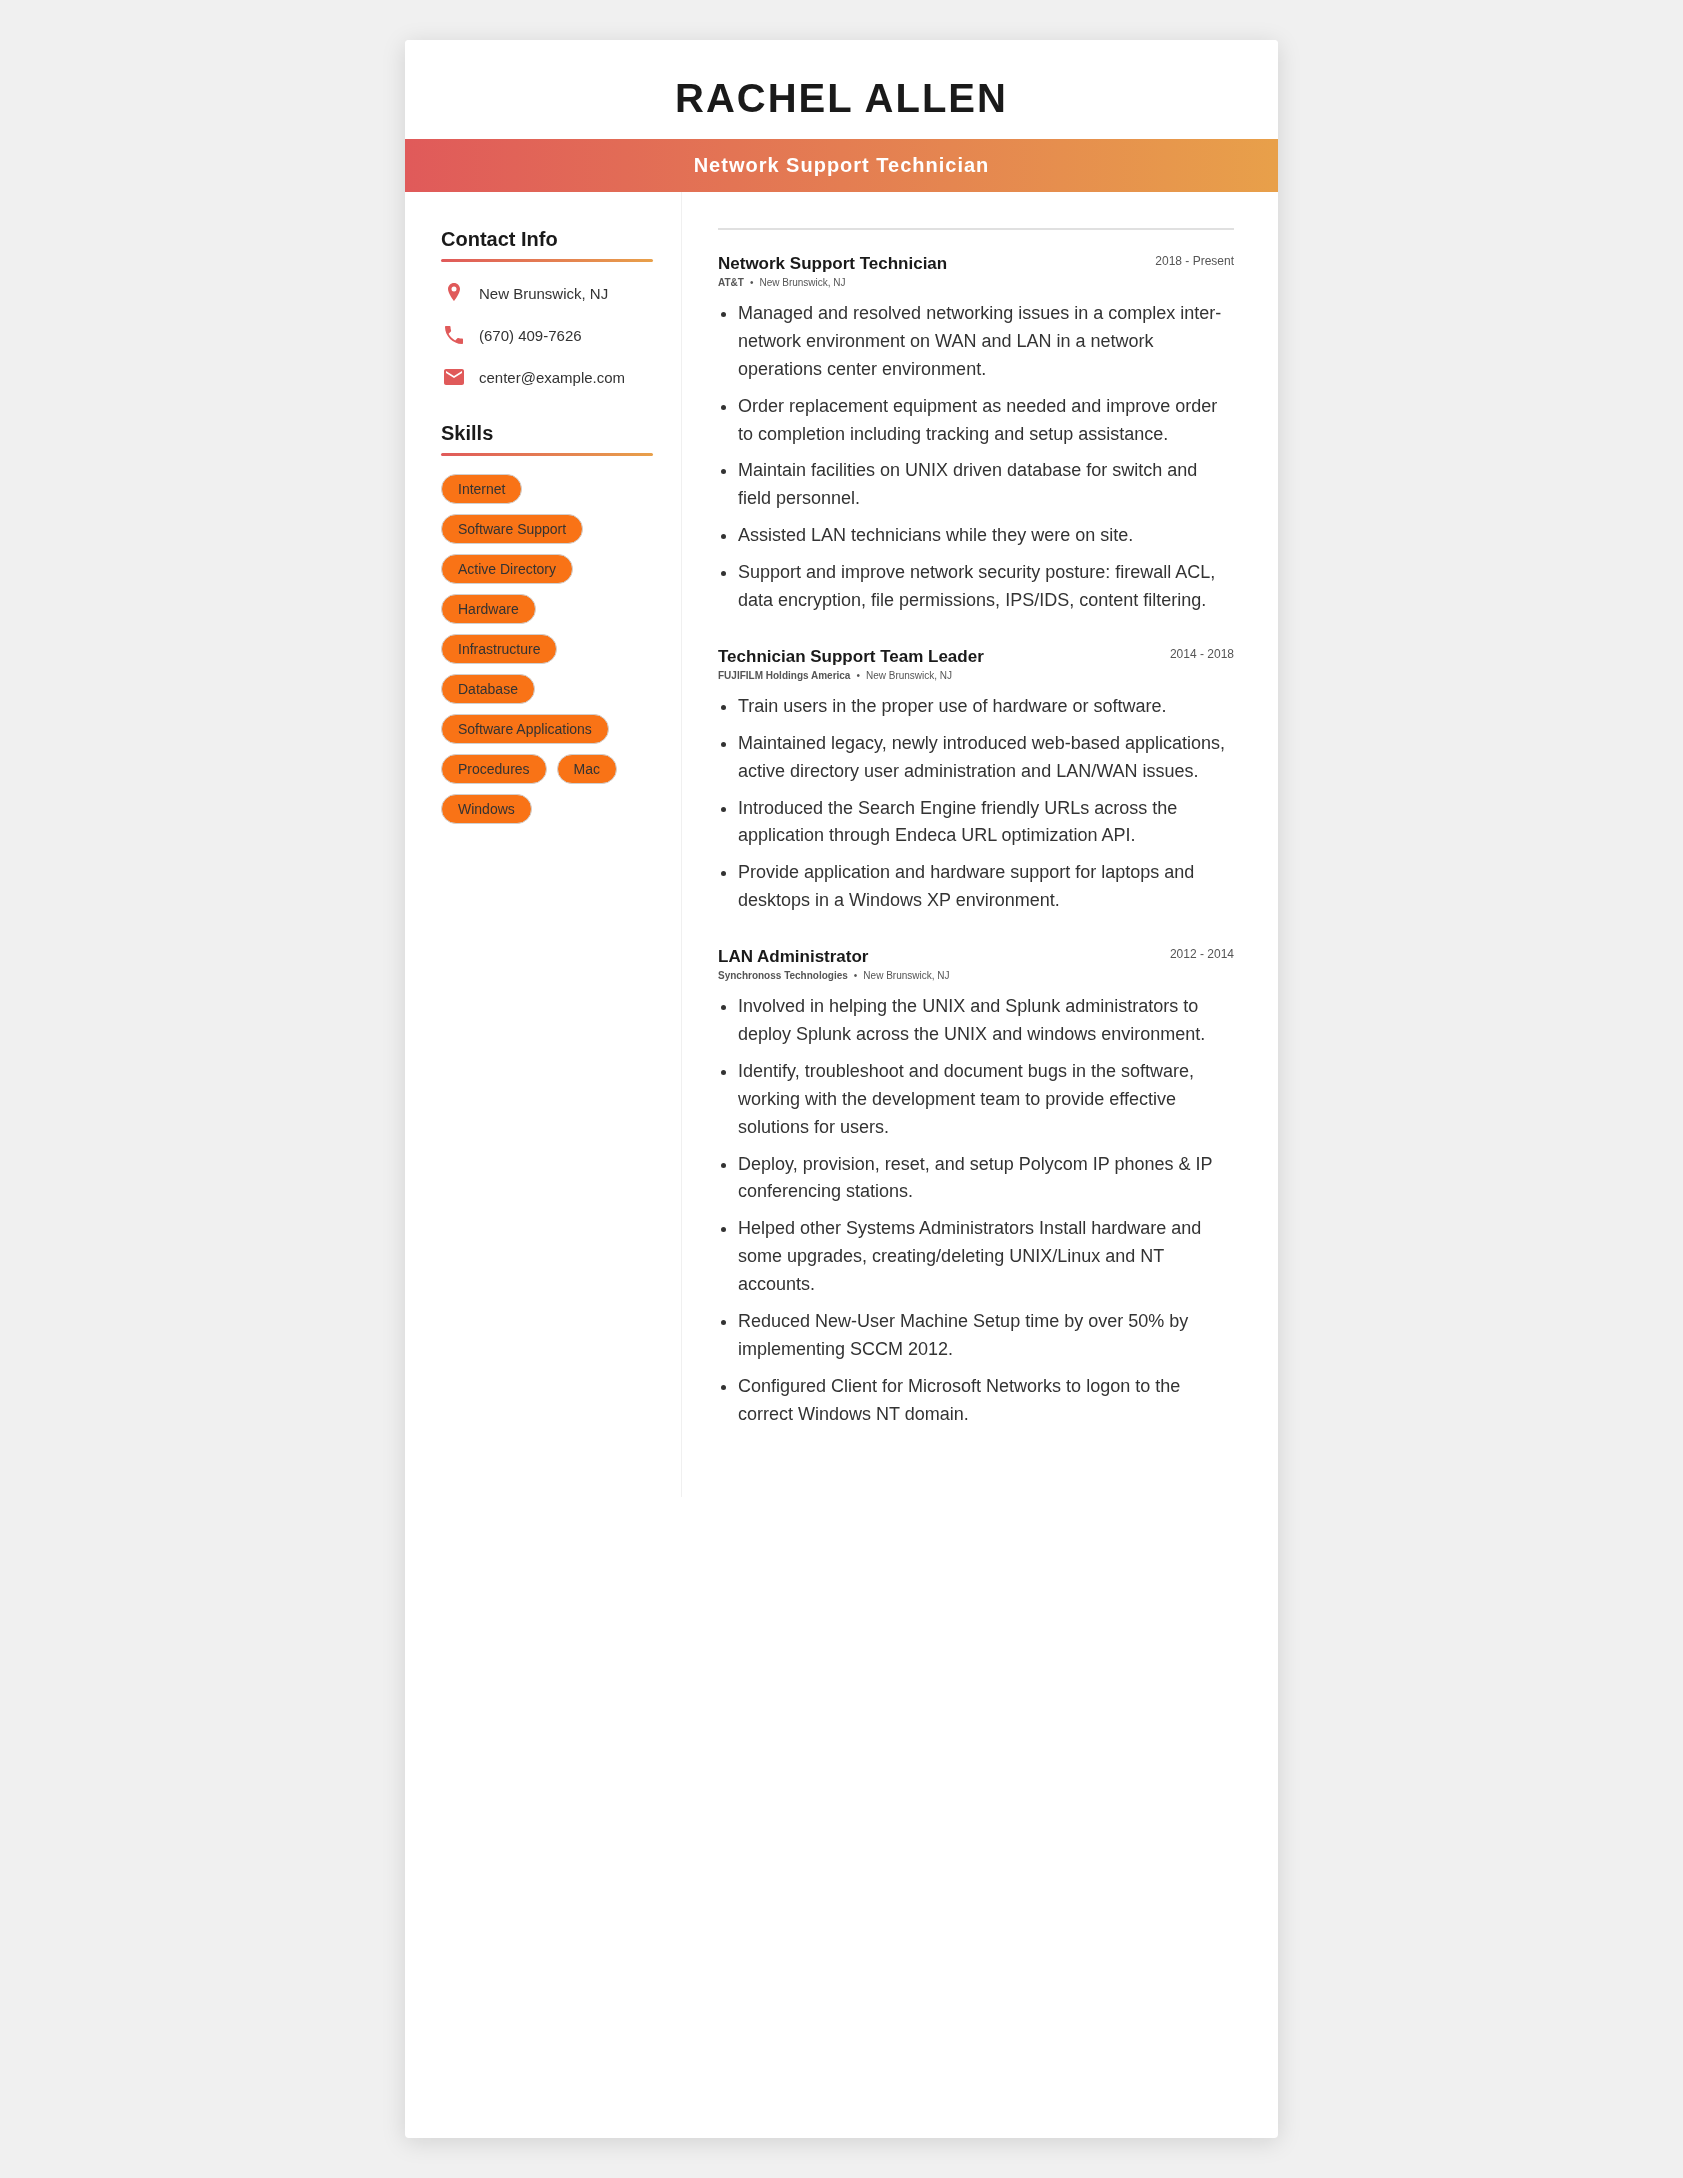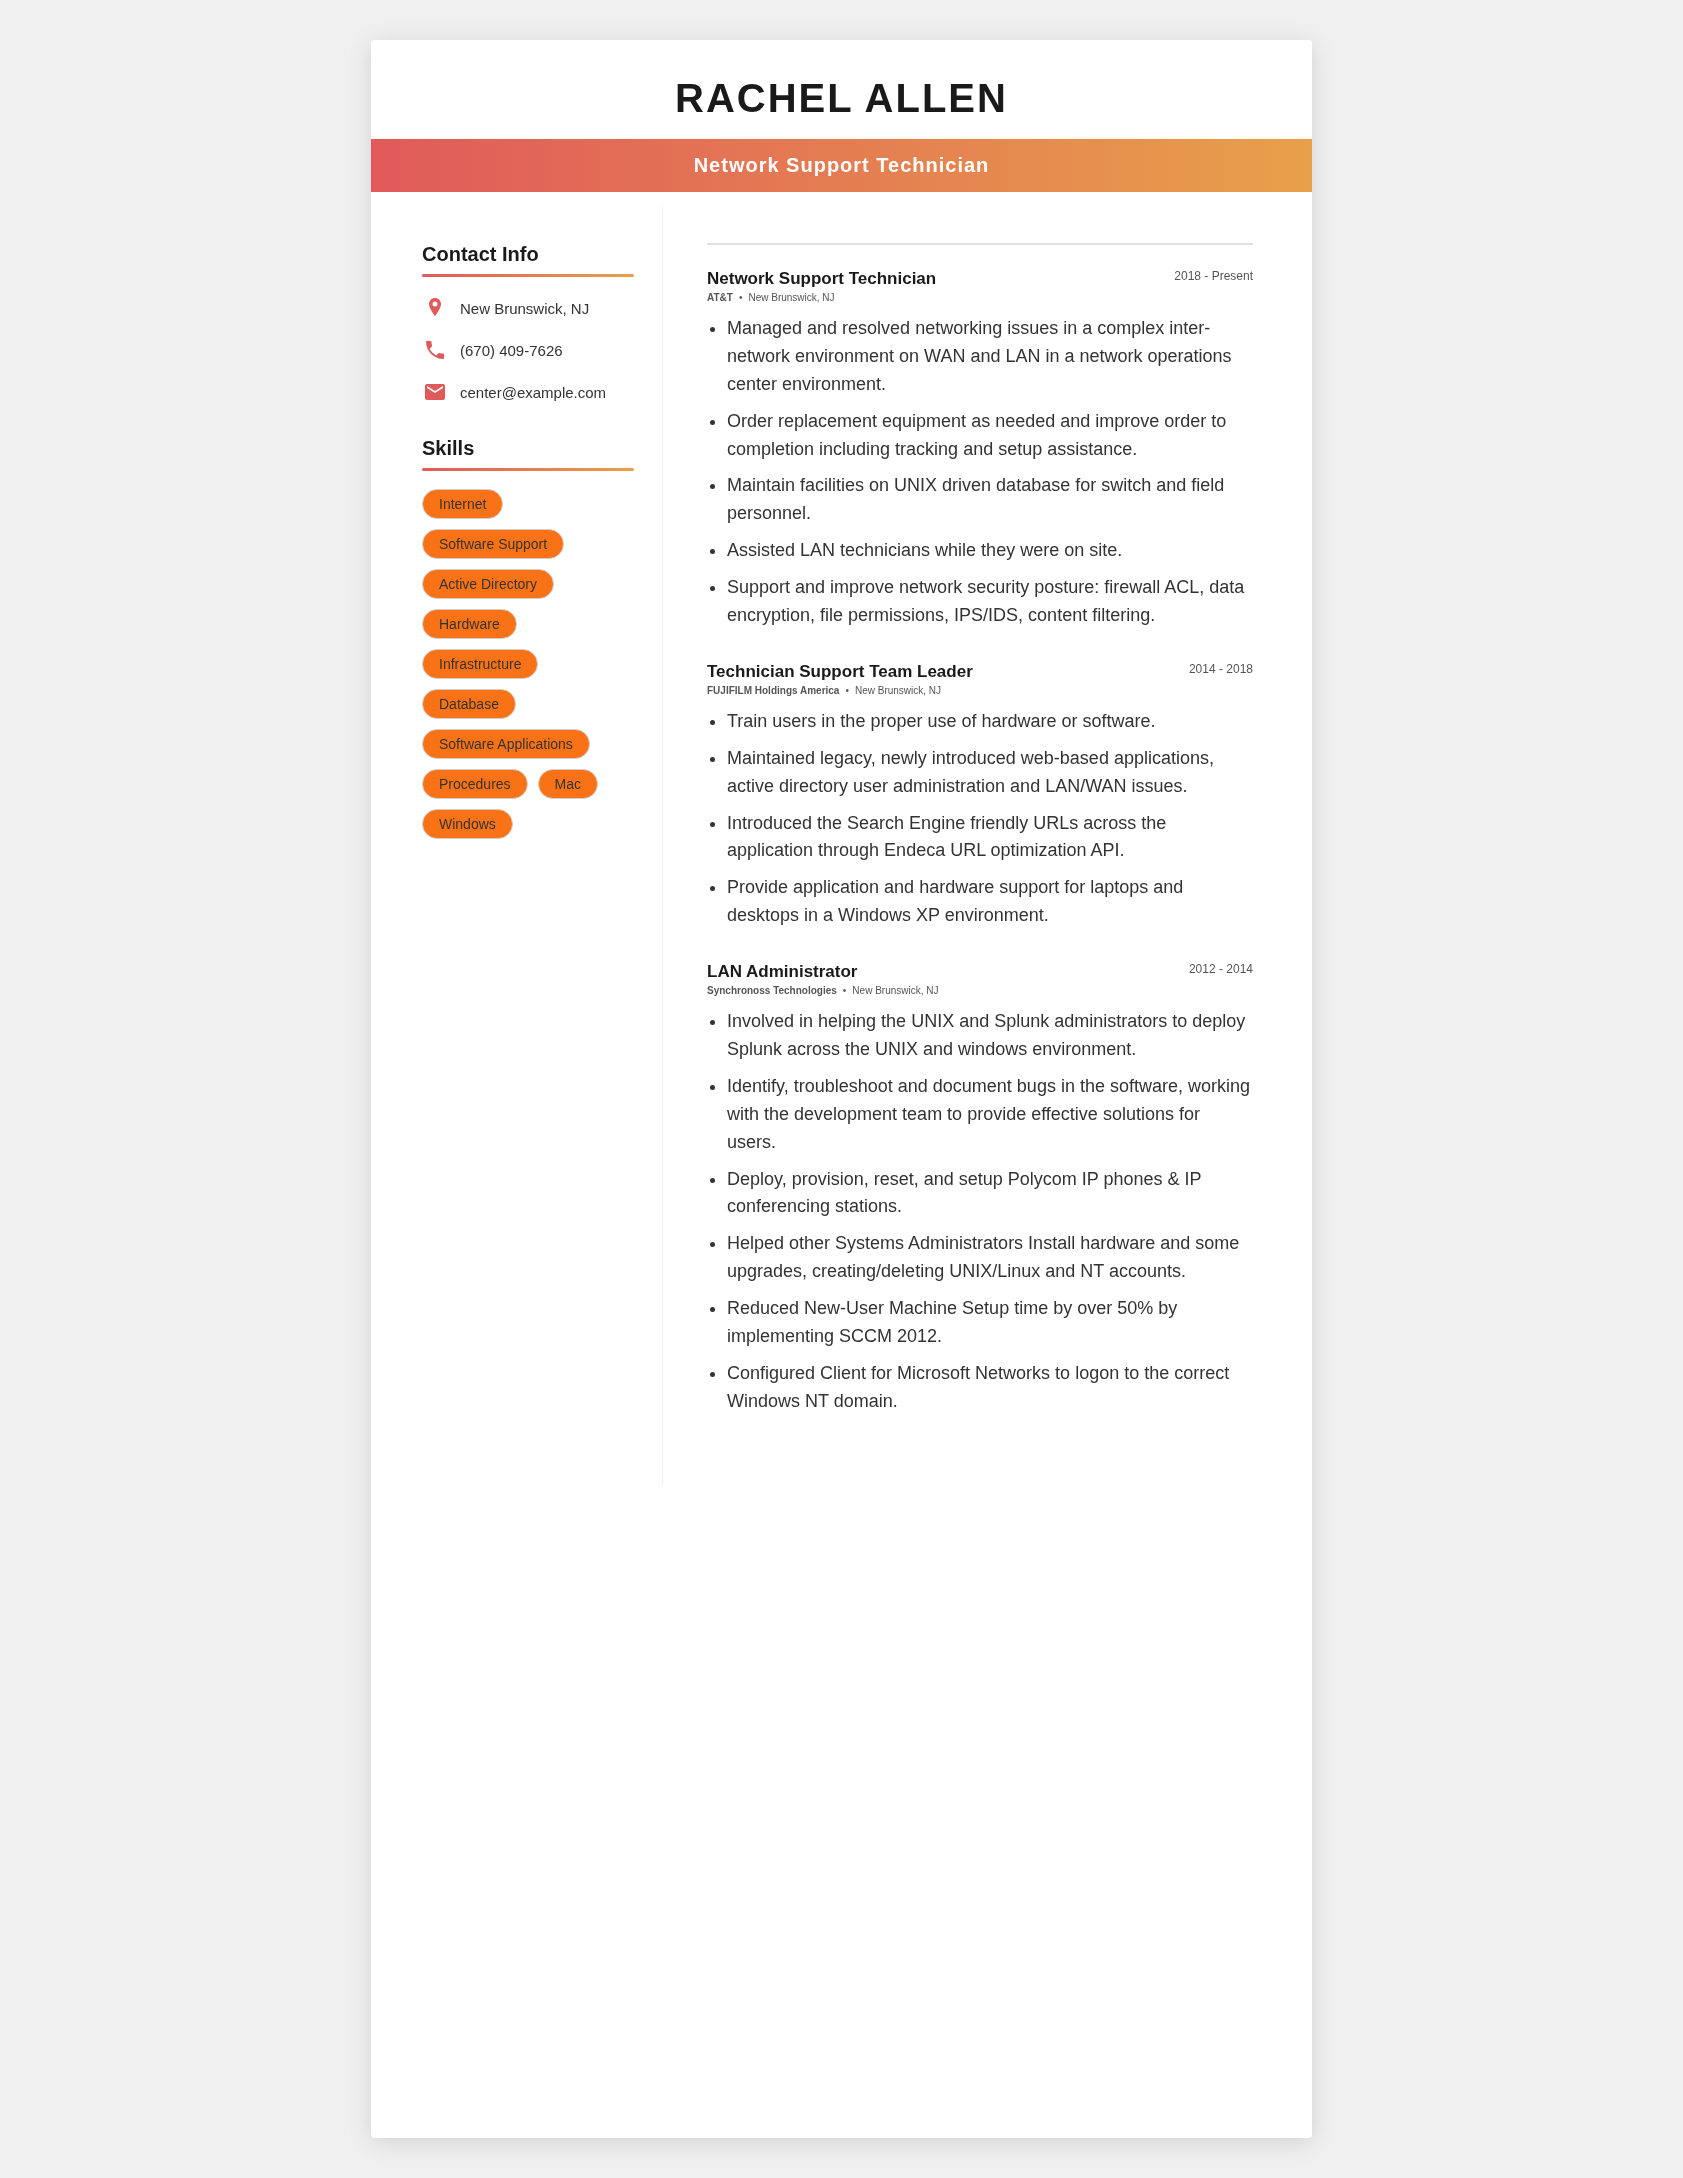--- a/index.html
+++ b/index.html
@@ -6,21 +6,21 @@
     body {
       font-family: 'Arial', sans-serif;
       background: #f0f0f0;
       display: flex;
       justify-content: center;
       padding: 40px 20px;
       min-height: 2178px;
     }
     .resume-page {
       background: #fff;
-      width: 941px;
+      width: 873px;
       min-height: 2079px;
       box-shadow: 0 4px 24px rgba(0,0,0,0.13);
       border-radius: 4px;
       overflow: hidden;
     }
     
     .header {
       text-align: center;
       padding: 36px 0 0 0;
       background: #fff;
@@ -43,22 +43,21 @@
     .header-title {
       color: #fff;
       font-size: 20px;
       font-weight: 600;
       letter-spacing: 1px;
     }
 
     
     .body-layout {
       display: flex;
-      padding: 15px;
-      gap: 8px;
+      padding: 0;
     }
 
     
     .sidebar {
       width: 277px;
       min-width: 277px;
       padding: 36px 28px 36px 36px;
       border-right: 1px solid #f0f0f0;
     }
     .sidebar-section-title {

